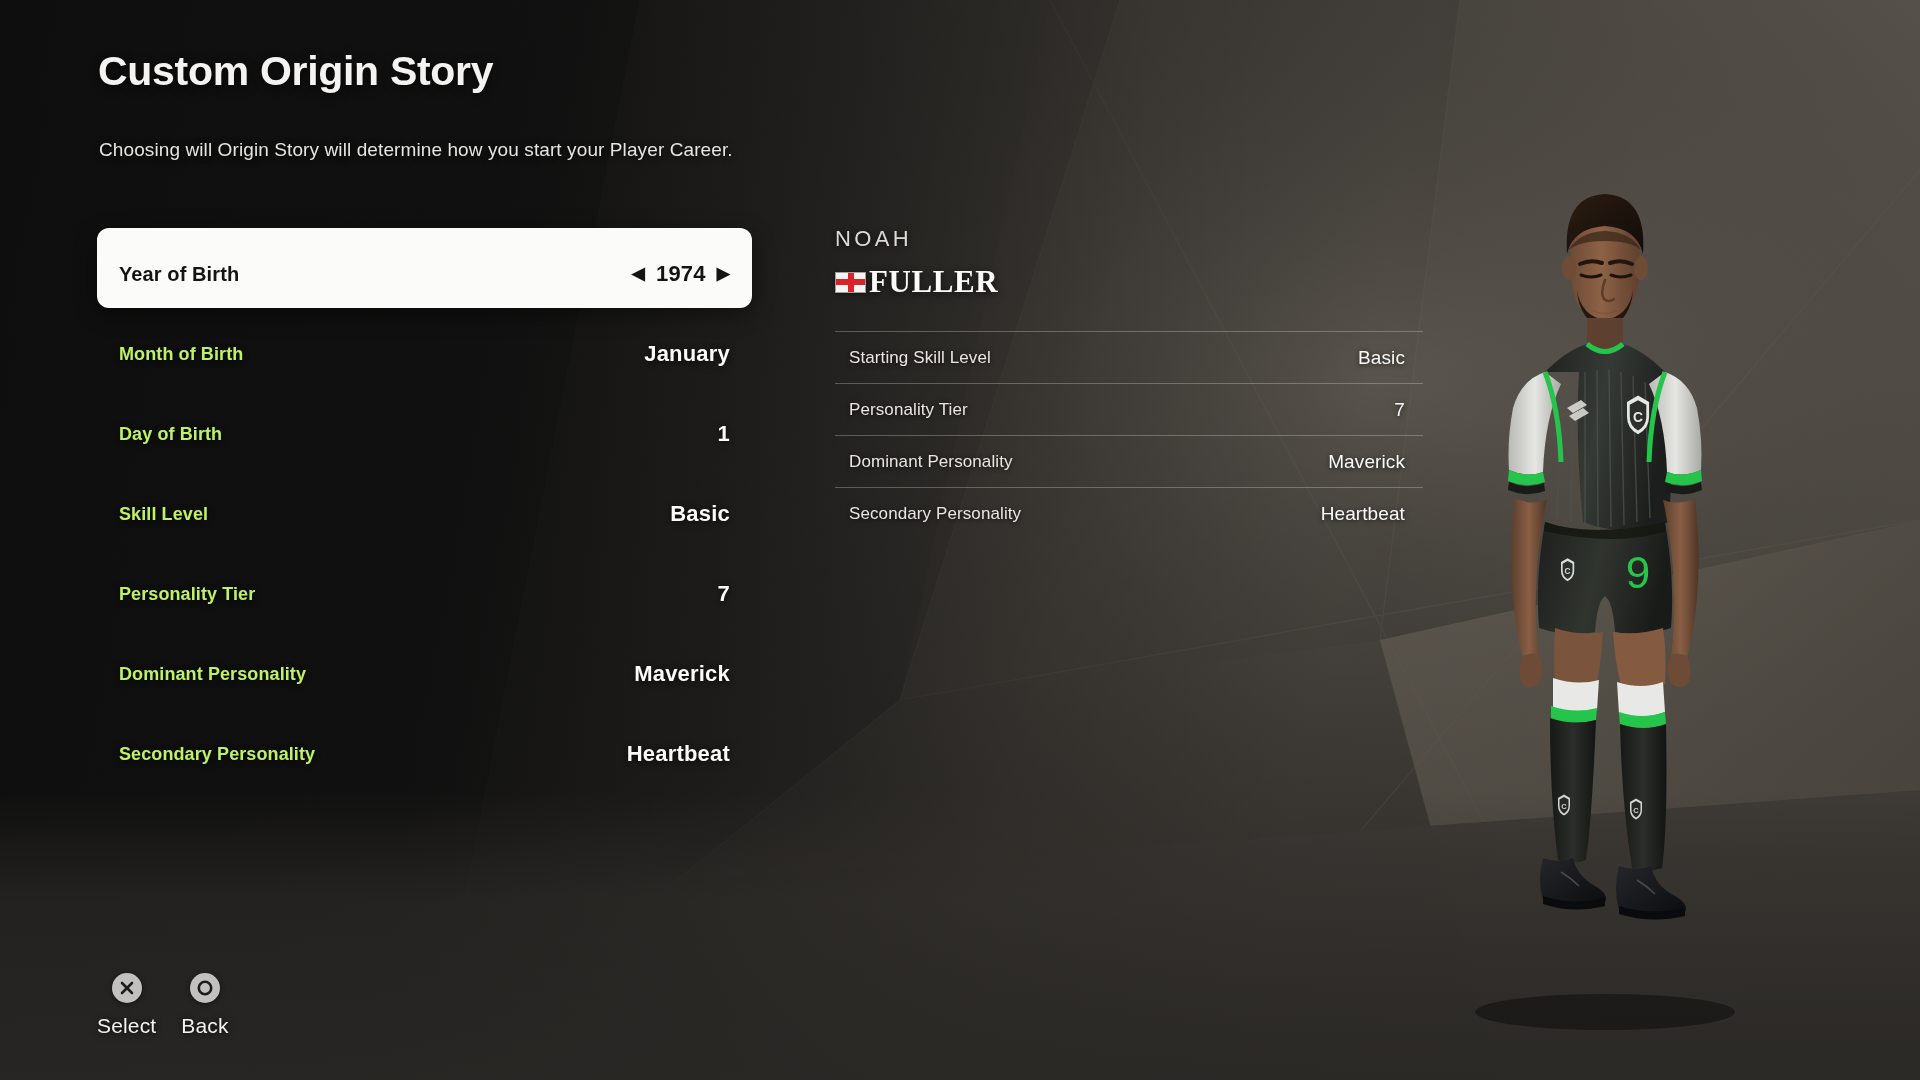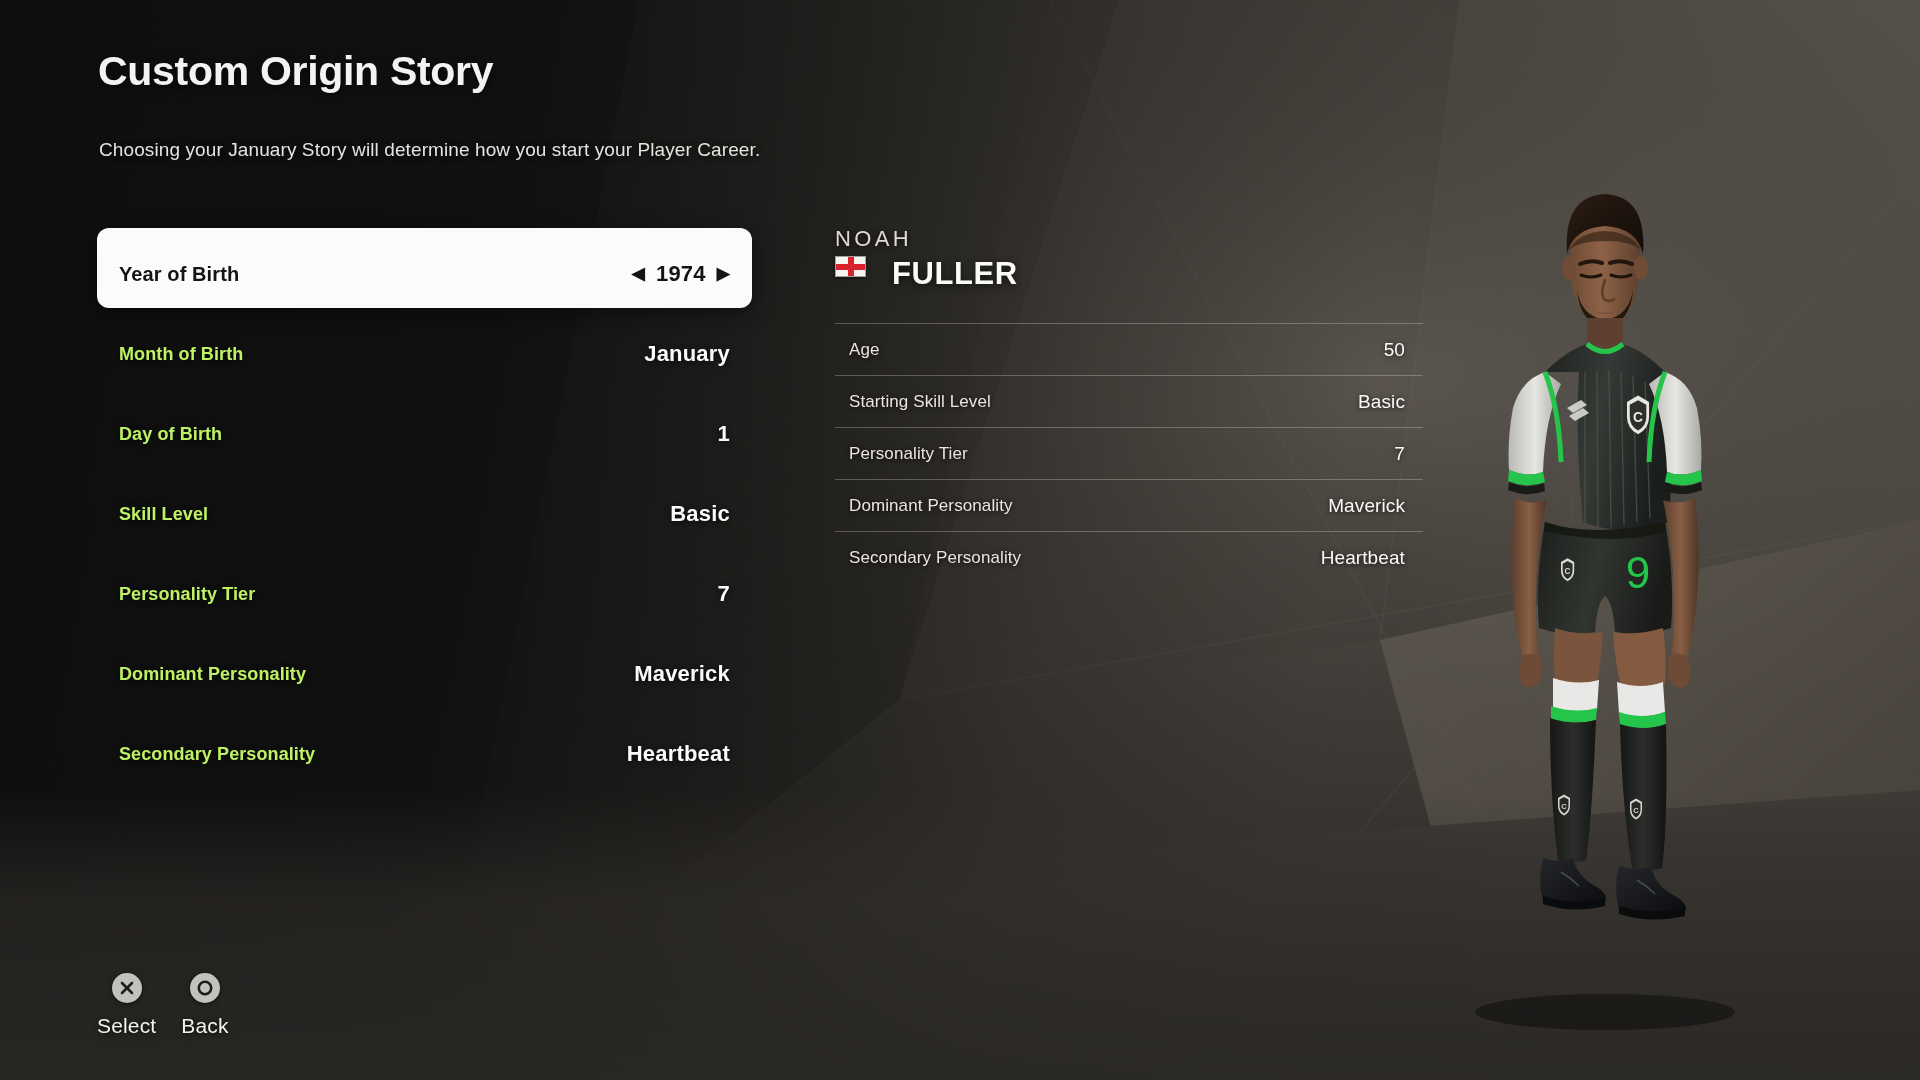--- a/index.html
+++ b/index.html
@@ -84,25 +84,25 @@
   .arrow { font-size:17px; line-height:1; color:#141414; display:inline-block; }
   .arrow.left  { transform:translateY(-1px); }
   .arrow.right { transform:translateY(-1px); }
 
   
   #summary {
     position:absolute; left:835px; top:226px; width:588px;
   }
   .sum-first {
     font-size:22px; font-weight:300; color:#dedbd6;
-    letter-spacing:3.4px; margin-bottom:4px;
+    letter-spacing:3.4px; margin-bottom:12px;
     text-shadow:0 1px 6px rgba(0,0,0,0.7);
     font-family:"Liberation Sans", sans-serif;
   }
-  .sum-lastline { display:flex; gap:26px; }
+  .sum-lastline { display:flex; align-items:center; gap:3px;font-family:Liberation Serif, serif; }
   .flag {
     width:31px; height:21px; flex:0 0 auto;
     position:relative; background:#f6f4f1;
     border:1px solid rgba(0,0,0,0.35);
     box-shadow:0 1px 4px rgba(0,0,0,0.5);
   }
   .flag::before {
     content:""; position:absolute; left:0; right:0; top:50%;
     height:6px; margin-top:-3px; background:#d8232c;
   }
@@ -371,21 +371,21 @@
       <path d="M224 756 q32 10 66 2 l0 8 q-34 8 -66 -2 z" fill="#0a0b0c"></path>
 
       <path d="M166 722 q10 6 18 14" stroke="#5a5f66" stroke-width="1.6" fill="none" opacity="0.7"></path>
       <path d="M242 730 q10 6 18 14" stroke="#5a5f66" stroke-width="1.6" fill="none" opacity="0.7"></path>
     </svg>
   </div>
 
   <div id="content">
 
     <h1 class="page-title">Custom Origin Story</h1>
-    <p class="page-subtitle">Choosing your January Story will determine how you start your Player Career.</p>
+    <p class="page-subtitle">Choosing will Origin Story will determine how you start your Player Career.</p>
 
     <div id="option-list">
 
       <div class="opt-row selected">
         <span class="opt-label">Year of Birth</span>
         <span class="opt-value">
           <span class="arrow left">◀</span>
           <span>1974</span>
           <span class="arrow right">▶</span>
         </span>
@@ -424,24 +424,20 @@
     </div>
 
     <div id="summary">
       <div class="sum-first">NOAH</div>
       <div class="sum-lastline">
         <span class="flag"></span>
         <span class="sum-last">FULLER</span>
       </div>
 
       <div id="stat-table">
-        <div class="stat-row">
-          <span class="stat-label">Age</span>
-          <span class="stat-value">50</span>
-        </div>
         <div class="stat-row">
           <span class="stat-label">Starting Skill Level</span>
           <span class="stat-value">Basic</span>
         </div>
         <div class="stat-row">
           <span class="stat-label">Personality Tier</span>
           <span class="stat-value">7</span>
         </div>
         <div class="stat-row">
           <span class="stat-label">Dominant Personality</span>

